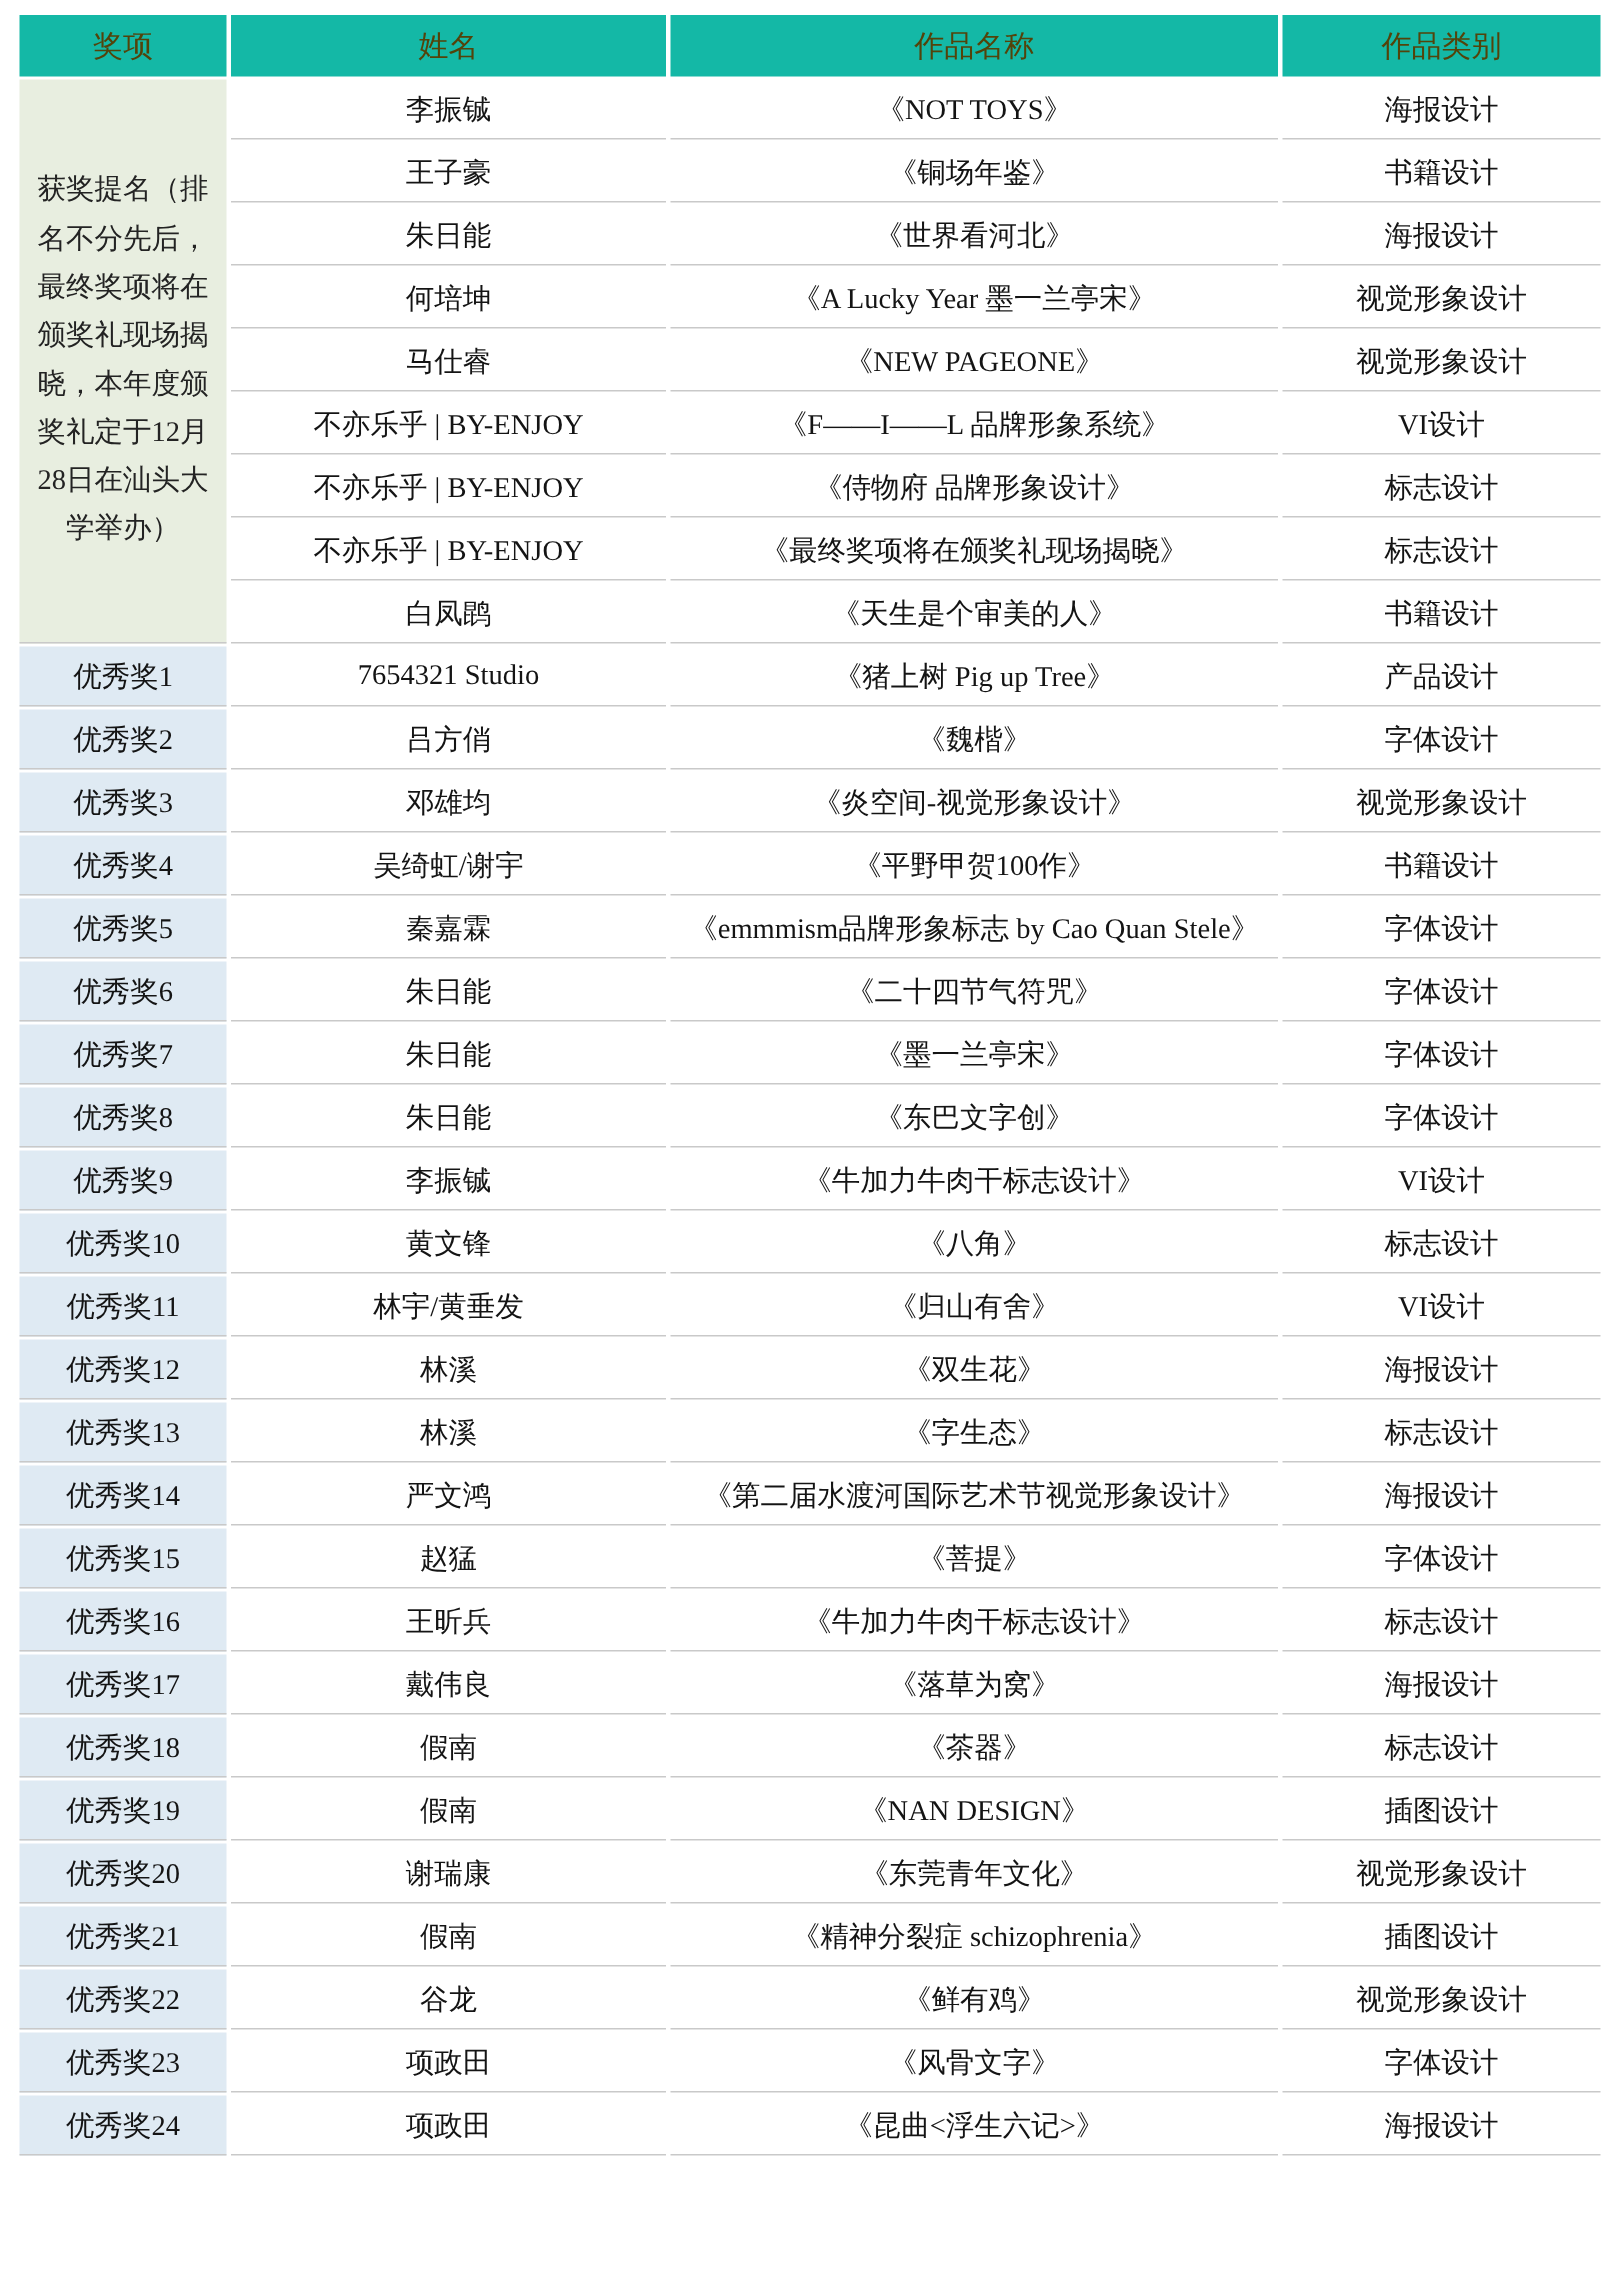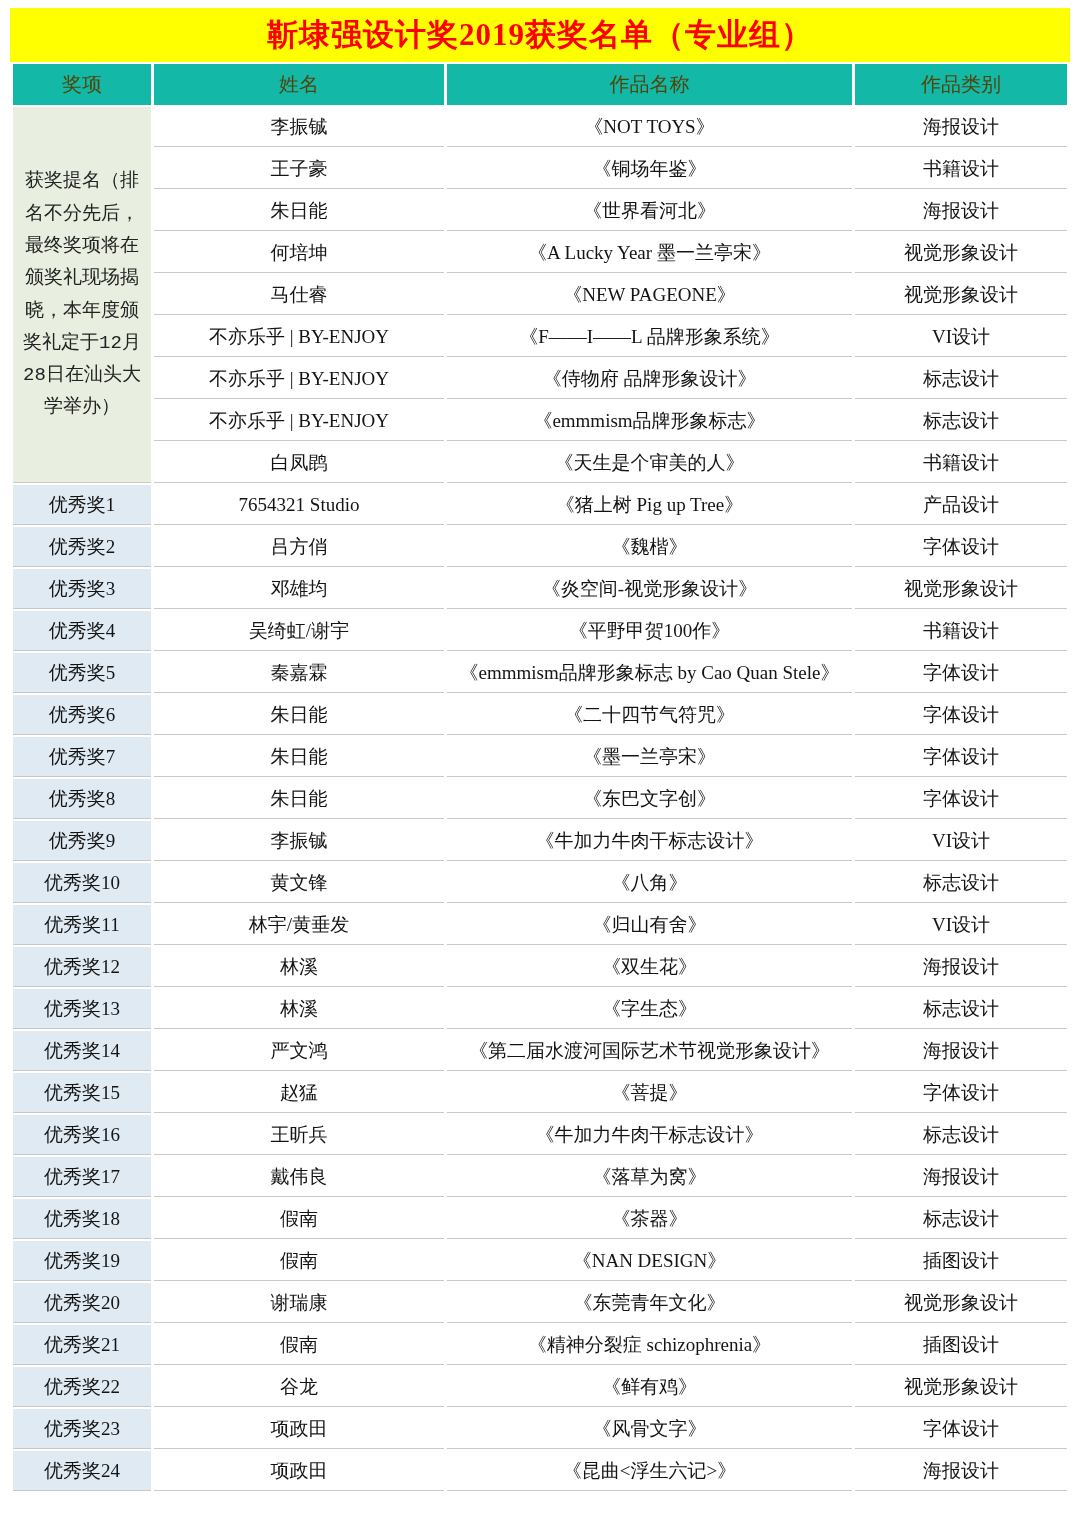--- a/index.html
+++ b/index.html
@@ -48,34 +48,33 @@
     color: #141414;
     overflow: hidden;
     white-space: nowrap;
   }
   td.award-label {
     background: #DFEAF3;
     margin-top: 12px;
   }
   td.nomination-label {
     background: #E8EEE0;
-    font-family: Liberation Mono, monospace;
+    font-family: Liberation Serif, serif;
     font-size: 19px;
     line-height: 1.7;
     color: #232323;
     padding: 0 9px;
     white-space: normal;
     word-break: break-all;
   }
 </style>
 </head>
 <body>
 
 <div class="page">
-  <div class="title-bar">靳埭强设计奖2019获奖名单（专业组）</div>
   <table class="awards">
     <colgroup>
       <col style="width:138px">
       <col style="width:290px">
       <col style="width:405px">
       <col style="width:212px">
     </colgroup>
     <thead>
       <tr>
         <th>奖项</th>
@@ -116,21 +115,21 @@
           <td>《F——I——L 品牌形象系统》</td>
           <td>VI设计</td>
         </tr>
         <tr>
           <td>不亦乐乎 | BY-ENJOY</td>
           <td>《侍物府 品牌形象设计》</td>
           <td>标志设计</td>
         </tr>
         <tr>
           <td>不亦乐乎 | BY-ENJOY</td>
-          <td>《emmmism品牌形象标志》</td>
+          <td>《最终奖项将在颁奖礼现场揭晓》</td>
           <td>标志设计</td>
         </tr>
         <tr>
           <td>白凤鹍</td>
           <td>《天生是个审美的人》</td>
           <td>书籍设计</td>
         </tr>
         <tr>
           <td class="award-label">优秀奖1</td>
           <td>7654321 Studio</td>

